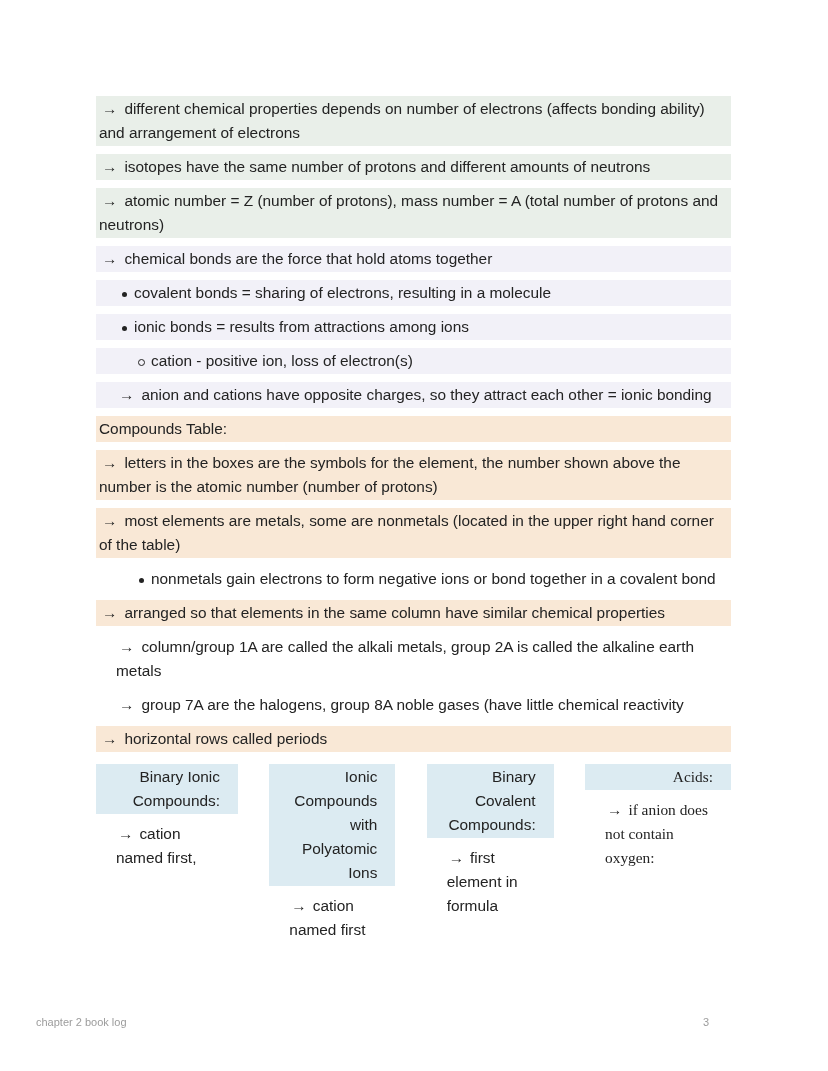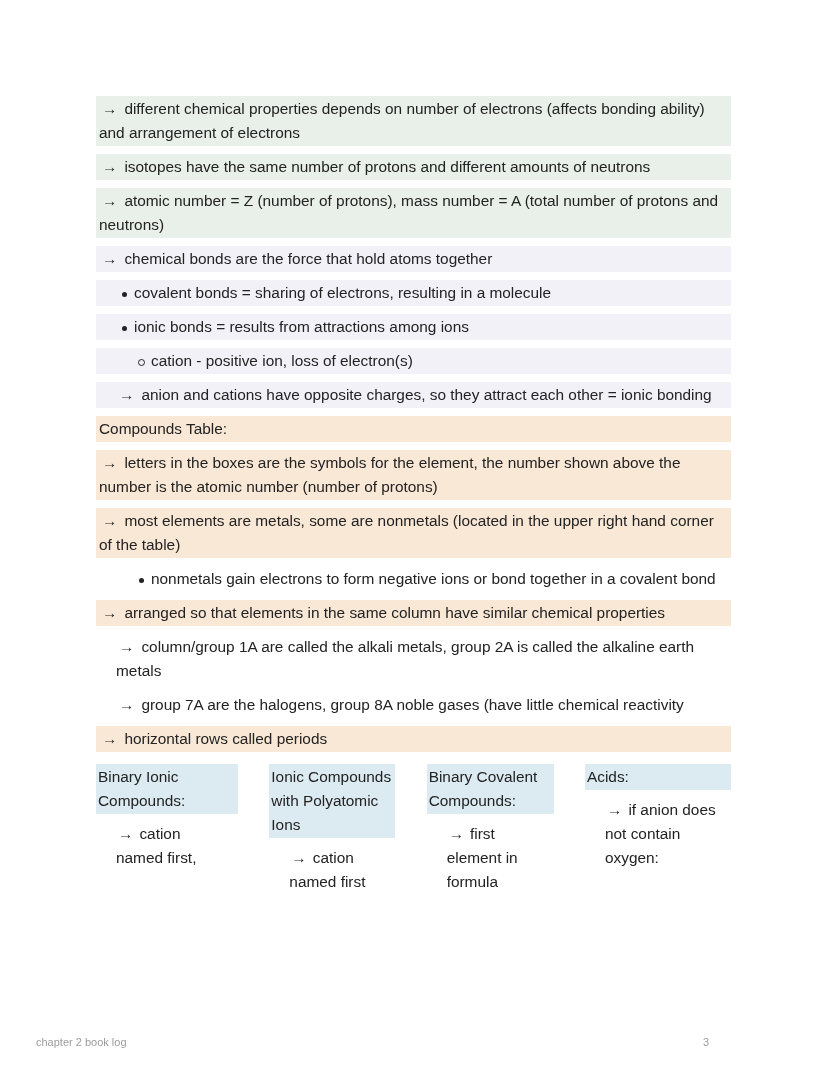--- a/index.html
+++ b/index.html
@@ -18,30 +18,30 @@
   .mkbox{flex:0 0 20px;display:flex;justify-content:center;padding-top:9.5px;}
   .dot{width:5px;height:5px;border-radius:50%;background:#232323;margin-top:1px;}
   .ring{width:7px;height:7px;border-radius:50%;border:1.5px solid #232323;box-sizing:border-box;background:transparent;}
   .arrow-mk{margin:0 7px 0 3px;}
   .flexrow .txt{flex:1;}
   .cols{display:flex;justify-content:space-between;width:635px;margin-top:12px;font-size:15.4px;line-height:24px;}
   .col{box-sizing:border-box;}
   .col:nth-child(1){width:142px;}
   .col:nth-child(2){width:126px;}
   .col:nth-child(3){width:127px;}
-  .col:nth-child(4){width:146px;}
-  .col-header{background:var(--blue,#dcebf2);padding:1px 2px;}
+  .col:nth-child(4){width:146px;font-family:Liberation Serif, serif;}
+  .col-header{background:var(--blue,#dcebf2);padding:1px 18px;text-align:right;}
   .col-item{margin-top:8px;padding-left:20px;}
   .col-item .arrow-mk{margin:0 6px 0 2px;}
   .col:nth-child(1) .col-item .txt-wrap{display:inline-block;max-width:96px;vertical-align:top;}
   .col:nth-child(2) .col-item .txt-wrap{display:inline-block;max-width:96px;vertical-align:top;}
   .col:nth-child(3) .col-item .txt-wrap{display:inline-block;max-width:84px;vertical-align:top;}
   .col:nth-child(4) .col-item .txt-wrap{display:inline-block;max-width:118px;vertical-align:top;}
   .col-item{ text-indent:0; }
-  .footer{position:absolute;left:0;right:0;top:1016px;display:flex;justify-content:space-between;padding:0 36px;font-size:11px;color:var(--footer,#9c9c9c);margin-top:20px;}
+  .footer{position:absolute;left:0;right:0;top:1016px;display:flex;justify-content:space-between;padding:0 36px;font-size:11px;color:var(--footer,#9c9c9c);}
 </style>
 </head>
 <body>
 
 <div class="page">
   <div class="content">
     <div id="rows">
         <div class="row bg-green ind-0 textrow"><span class="arrow-mk">→</span><span class="txt">different chemical properties depends on number of electrons (affects bonding ability) and arrangement of electrons</span></div>
         <div class="row bg-green ind-0 textrow"><span class="arrow-mk">→</span><span class="txt">isotopes have the same number of protons and different amounts of neutrons</span></div>
         <div class="row bg-green ind-0 textrow"><span class="arrow-mk">→</span><span class="txt">atomic number = Z (number of protons), mass number = A (total number of protons and neutrons)</span></div>

